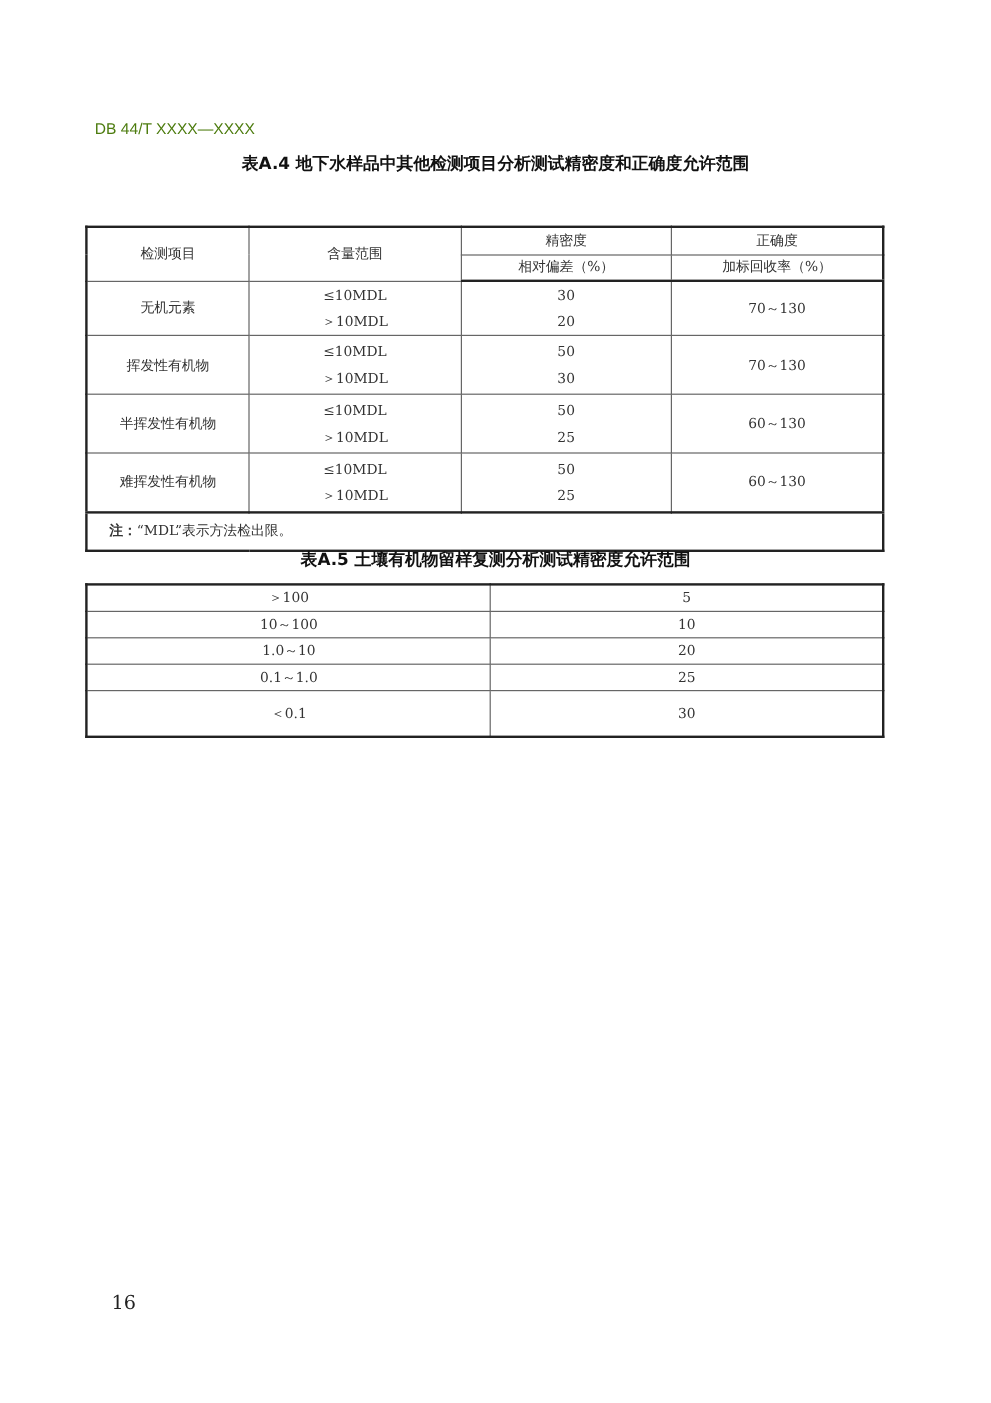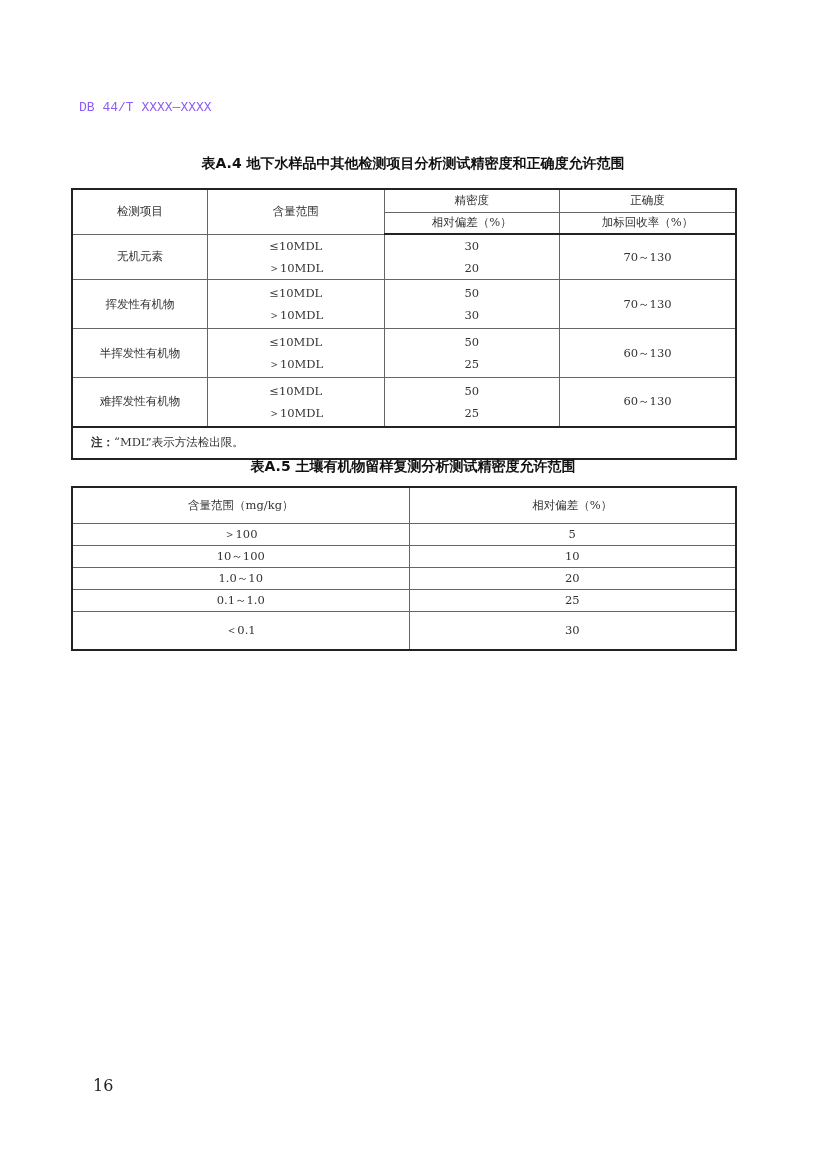--- a/index.html
+++ b/index.html
@@ -1,34 +1,34 @@
 <!DOCTYPE html>
 <html><head>
 <meta charset="utf-8">
 <style>
   html, body { margin:0; padding:0; background:#fff; }
   body { width:826px; height:1169px; position:relative; font-family:"DejaVu Serif", serif; color:#222; }
-  .header-code { position:absolute; left:79px; top:100px; font-family:Liberation Mono, monospace; font-size:13px; color:#8b5cf6; }
+  .header-code { position:absolute; left:79px; top:100px; font-family:Liberation Sans, sans-serif; font-size:13px; color:#4d7c0f; }
   .caption { position:absolute; left:0; width:826px; text-align:center; font-family:"DejaVu Sans", sans-serif; font-size:14px; font-weight:bold; color:#111; }
   table { position:absolute; border-collapse:collapse; font-size:11.5px; color:#333; }
   td { border:1px solid #666; text-align:center; vertical-align:middle; padding:0; }
   .t1 { left:71px; top:156px; width:666px; border:2px solid #222;margin-top:32px; }
   .t1 .thick-bottom td { border-bottom:2px solid #222; }
   .t1 .note td { border-top:2px solid #222; text-align:left; padding-left:18px; height:30px;border-radius:15px; }
   .stack div { height:22px; line-height:22px; }
   .t2 { left:71px; top:486px; width:666px; border:2px solid #222; }
   .page-num { position:absolute; left:93px; top:1076px; font-size:16px; }
   .note-label { font-weight:bold; }
 </style>
 </head>
 <body>
 
 <div class="header-code">DB 44/T XXXX—XXXX</div>
 
-<div class="caption" style="top:128px;margin-top:27px;">表A.4 地下水样品中其他检测项目分析测试精密度和正确度允许范围</div>
+<div class="caption" style="top:128px;">表A.4 地下水样品中其他检测项目分析测试精密度和正确度允许范围</div>
 
 <table class="t1">
   <colgroup>
       <col style="width:136px">
       <col style="width:177px">
       <col style="width:176px">
       <col style="width:177px">
     </colgroup>
   <tbody>
       <tr style="height:23px;">
@@ -96,24 +96,20 @@
   </table>
 
 <div class="caption" style="top:458px;">表A.5 土壤有机物留样复测分析测试精密度允许范围</div>
 
 <table class="t2">
   <colgroup>
       <col style="width:338px">
       <col style="width:328px">
     </colgroup>
   <tbody>
-      <tr style="height:36px;">
-    <td>含量范围（mg/kg）</td>
-    <td>相对偏差（%）</td>
-  </tr>
   <tr style="height:22px;">
         <td>＞100</td>
         <td>5</td>
       </tr>
   <tr style="height:22px;">
         <td>10～100</td>
         <td>10</td>
       </tr>
   <tr style="height:22px;">
         <td>1.0～10</td>

